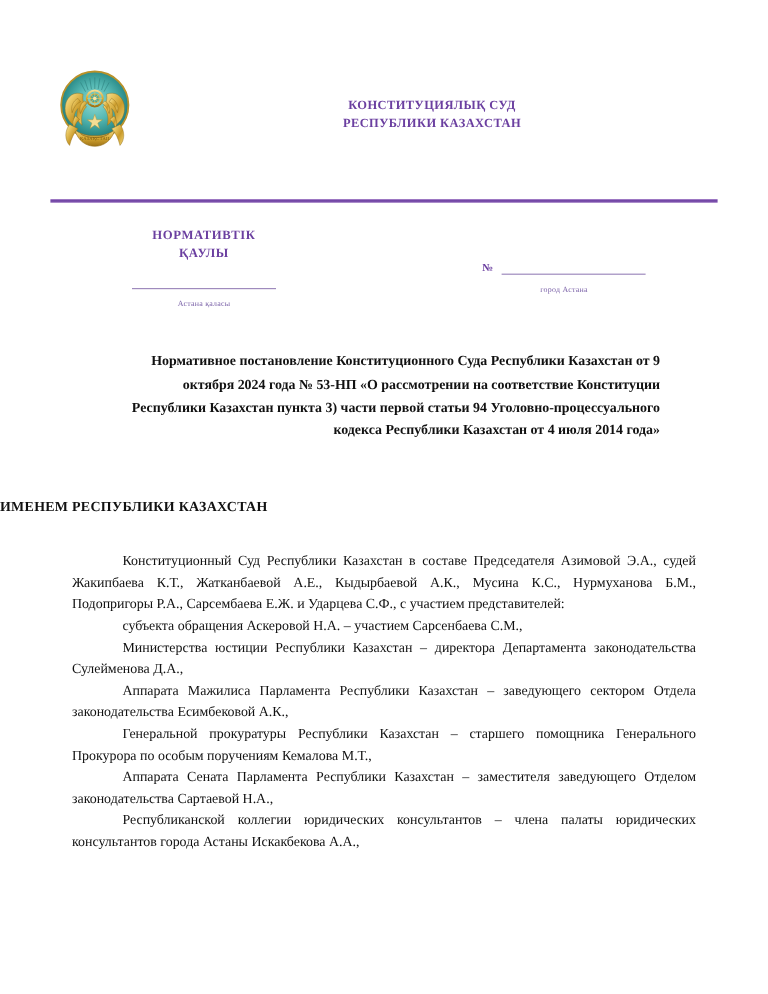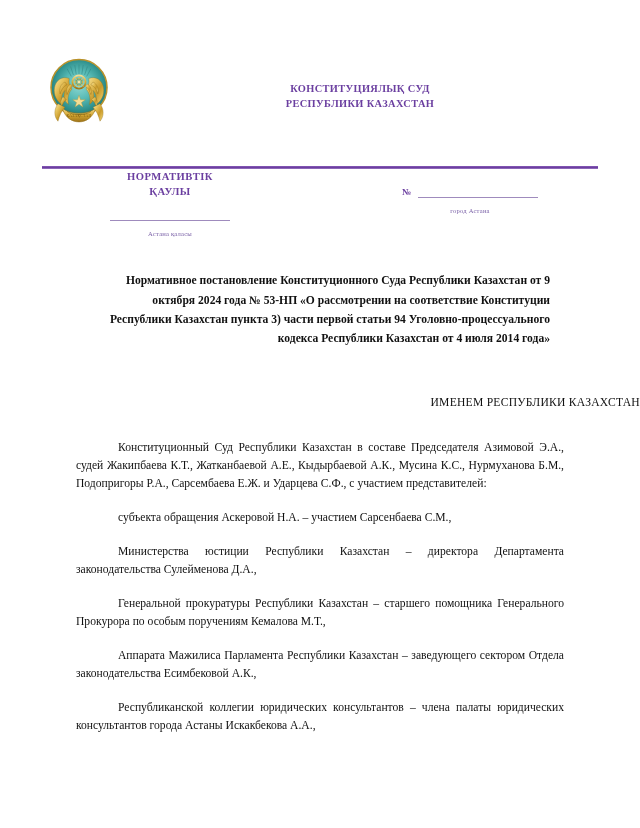--- a/index.html
+++ b/index.html
@@ -69,21 +69,23 @@
   .divider {
     height: 2.5px;
     background: linear-gradient(to bottom, #8a5cb8 0%, #6b3fa0 50%, #9f79c4 100%);
     width: 100%;
   }
 
   
   .doctype {
     display: flex;
     padding: 0 20px;
+    margin-top: 20px;
     box-sizing: border-box;
+    align-items: center;
   }
   .doctype-col {
     flex: 1 1 50%;
     text-align: center;
     position: relative;
   }
   .doctype-title {
     color: #6b3fa0;
     font-weight: bold;
     font-size: 10.6px;
@@ -130,41 +132,41 @@
     text-align: right;
     font-weight: bold;
     font-size: 11.6px;
     line-height: 1.66;
     font-family: "Liberation Serif", "DejaVu Serif", serif;
     color: #111111;
   }
 
   .in-name {
     margin-top: 48px;
-    text-align: right;
-    font-weight: normal;
+    text-align: left;
+    font-weight: bold;
     font-size: 11.6px;
     letter-spacing: 0.25px;
     font-family: "Liberation Serif", "DejaVu Serif", serif;
     color: #111111;
   }
 
   
   .body-text {
     margin: 30px auto 0 auto;
     width: 520px;
     font-size: 11.6px;
     line-height: 1.555;
     text-align: justify;
     text-justify: inter-word;
     font-family: "Liberation Serif", "DejaVu Serif", serif;
     color: #111111;
   }
   .body-text p {
-    margin: 16px;
+    margin: 0;
     text-indent: 42px;
   }
 </style>
 </head>
 <body>
 
 <div class="page">
 
   <div class="letterhead">
 
@@ -272,18 +274,19 @@
   </div>
 
   <div class="doc-title">Нормативное постановление Конституционного Суда Республики Казахстан от 9 октября 2024 года № 53-НП «О рассмотрении на соответствие Конституции Республики Казахстан пункта 3) части первой статьи 94 Уголовно-процессуального кодекса Республики Казахстан от 4 июля 2014 года»</div>
 
   <div class="in-name">ИМЕНЕМ РЕСПУБЛИКИ КАЗАХСТАН</div>
 
   <div class="body-text">
     <p>Конституционный Суд Республики Казахстан в составе Председателя Азимовой Э.А., судей Жакипбаева К.Т., Жатканбаевой А.Е., Кыдырбаевой А.К., Мусина К.С., Нурмуханова Б.М., Подопригоры Р.А., Сарсембаева Е.Ж. и Ударцева С.Ф., с участием представителей:</p>
     <p>субъекта обращения Аскеровой Н.А. – участием Сарсенбаева С.М.,</p>
     <p>Министерства юстиции Республики Казахстан – директора Департамента законодательства Сулейменова Д.А.,</p>
+    <p>Аппарата Мажилиса Парламента Республики Казахстан – заведующего сектором Отдела законодательства Есимбековой А.К.,</p>
     <p>Генеральной прокуратуры Республики Казахстан – старшего помощника Генерального Прокурора по особым поручениям Кемалова М.Т.,</p>
-    <p>Аппарата Мажилиса Парламента Республики Казахстан – заведующего сектором Отдела законодательства Есимбековой А.К.,</p>
+    <p>Аппарата Сената Парламента Республики Казахстан – заместителя заведующего Отделом законодательства Сартаевой Н.А.,</p>
     <p>Республиканской коллегии юридических консультантов – члена палаты юридических консультантов города Астаны Искакбекова А.А.,</p>
   </div>
 
 </div>
 
 </body></html>

